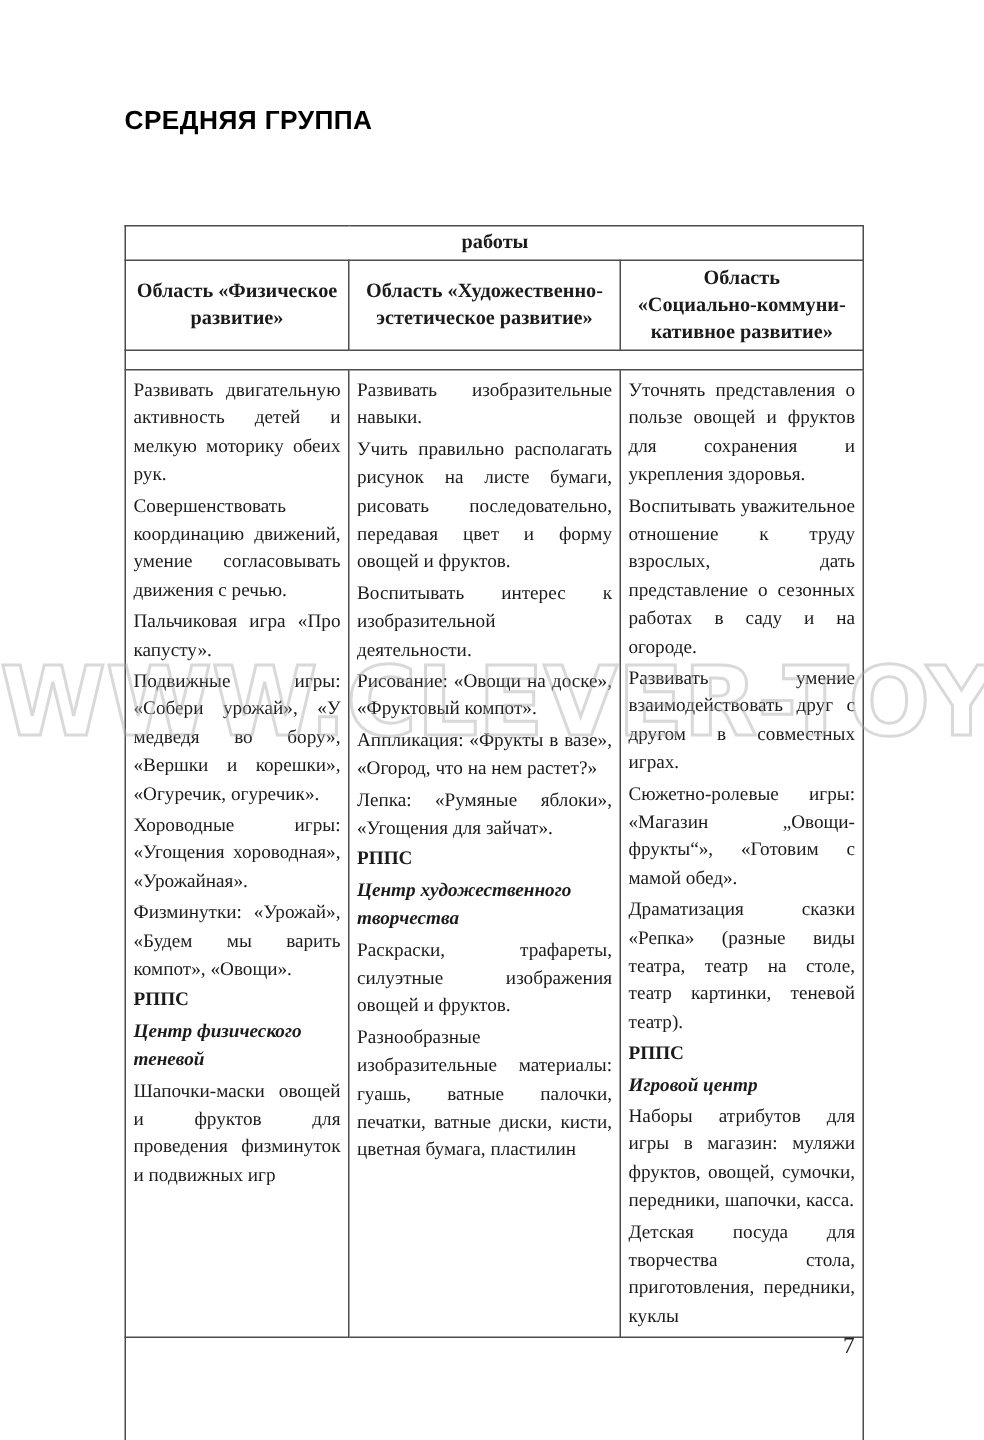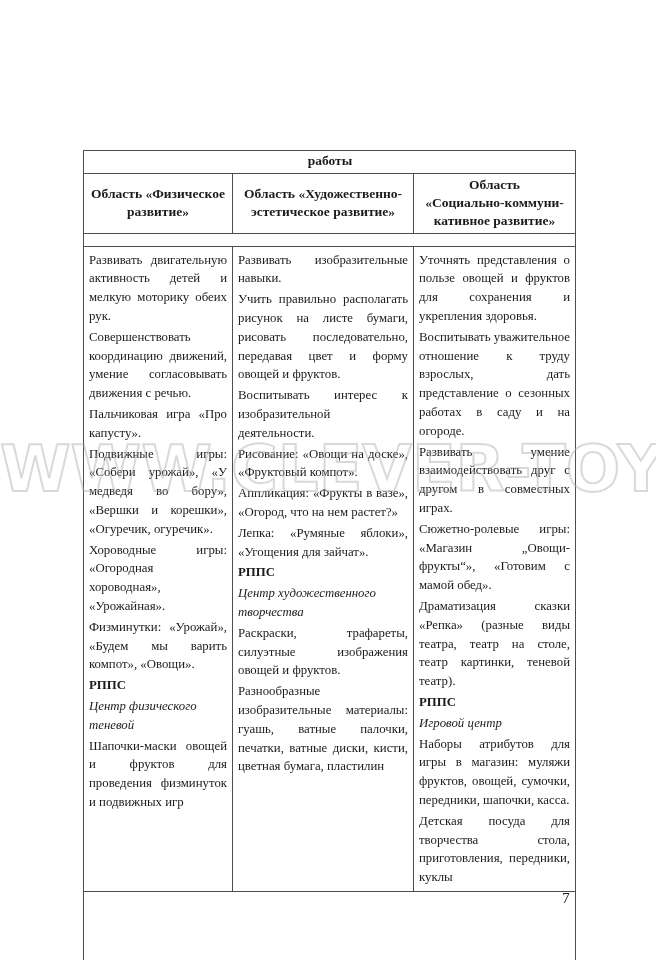--- a/index.html
+++ b/index.html
@@ -69,21 +69,21 @@
     height: 82px;
     padding: 0;
   }
   .para {
     margin: 0 0 2px 0;
     text-align: justify;
     line-height: 1.47;
     font-size: 12.8px;
   }
   .para.bold { font-weight: bold; text-align: left; }
-  .para.bold-italic { font-weight: normal; font-style: italic; text-align: left; }
+  .para.bold-italic { font-weight: bold; font-style: italic; text-align: left; }
   .watermark {
     position: absolute;
     left: 0;
     top: 432px;
     width: 656px;
     text-align: center;
     font-family: "DejaVu Sans", sans-serif;
     font-weight: bold;
     font-size: 64px;
     letter-spacing: 0px;
@@ -99,20 +99,21 @@
     left: 562px;
     font-size: 15.5px;
     color: #222222;
   }
 </style>
 </head>
 <body>
 
 <div class="page">
 
+  <div class="doc-title">СРЕДНЯЯ ГРУППА</div>
 
   <table class="main-table">
     <colgroup>
       <col style="width:149px">
       <col style="width:181px">
       <col style="width:162px">
     </colgroup>
     <tbody>
       <tr class="work-row">
         <td colspan="3">работы</td>
@@ -128,21 +129,21 @@
       </tr>
       <tr class="spacer-row">
         <td colspan="3"></td>
       </tr>
       <tr class="content-row">
         <td>
             <p class="para normal">Развивать двигательную активность детей и мелкую моторику обеих рук.</p>
             <p class="para normal">Совершенствовать координацию движений, умение согласовывать движения с речью.</p>
             <p class="para normal">Пальчиковая игра «Про капусту».</p>
             <p class="para normal">Подвижные игры: «Собери урожай», «У медведя во бору», «Вершки и корешки», «Огуречик, огуречик».</p>
-            <p class="para normal">Хороводные игры: «Огородная хороводная», «Урожайная».</p>
+            <p class="para normal">Хороводные игры: «Угощения хороводная», «Урожайная».</p>
             <p class="para normal">Физминутки: «Урожай», «Будем мы варить компот», «Овощи».</p>
             <p class="para bold">РППС</p>
             <p class="para bold-italic">Центр физического теневой</p>
             <p class="para normal">Шапочки-маски овощей и фруктов для проведения физминуток и подвижных игр</p>
           </td>
         <td>
             <p class="para normal">Развивать изобразительные навыки.</p>
             <p class="para normal">Учить правильно располагать рисунок на листе бумаги, рисовать последовательно, передавая цвет и форму овощей и фруктов.</p>
             <p class="para normal">Воспитывать интерес к изобразительной деятельности.</p>
             <p class="para normal">Рисование: «Овощи на доске», «Фруктовый компот».</p>

